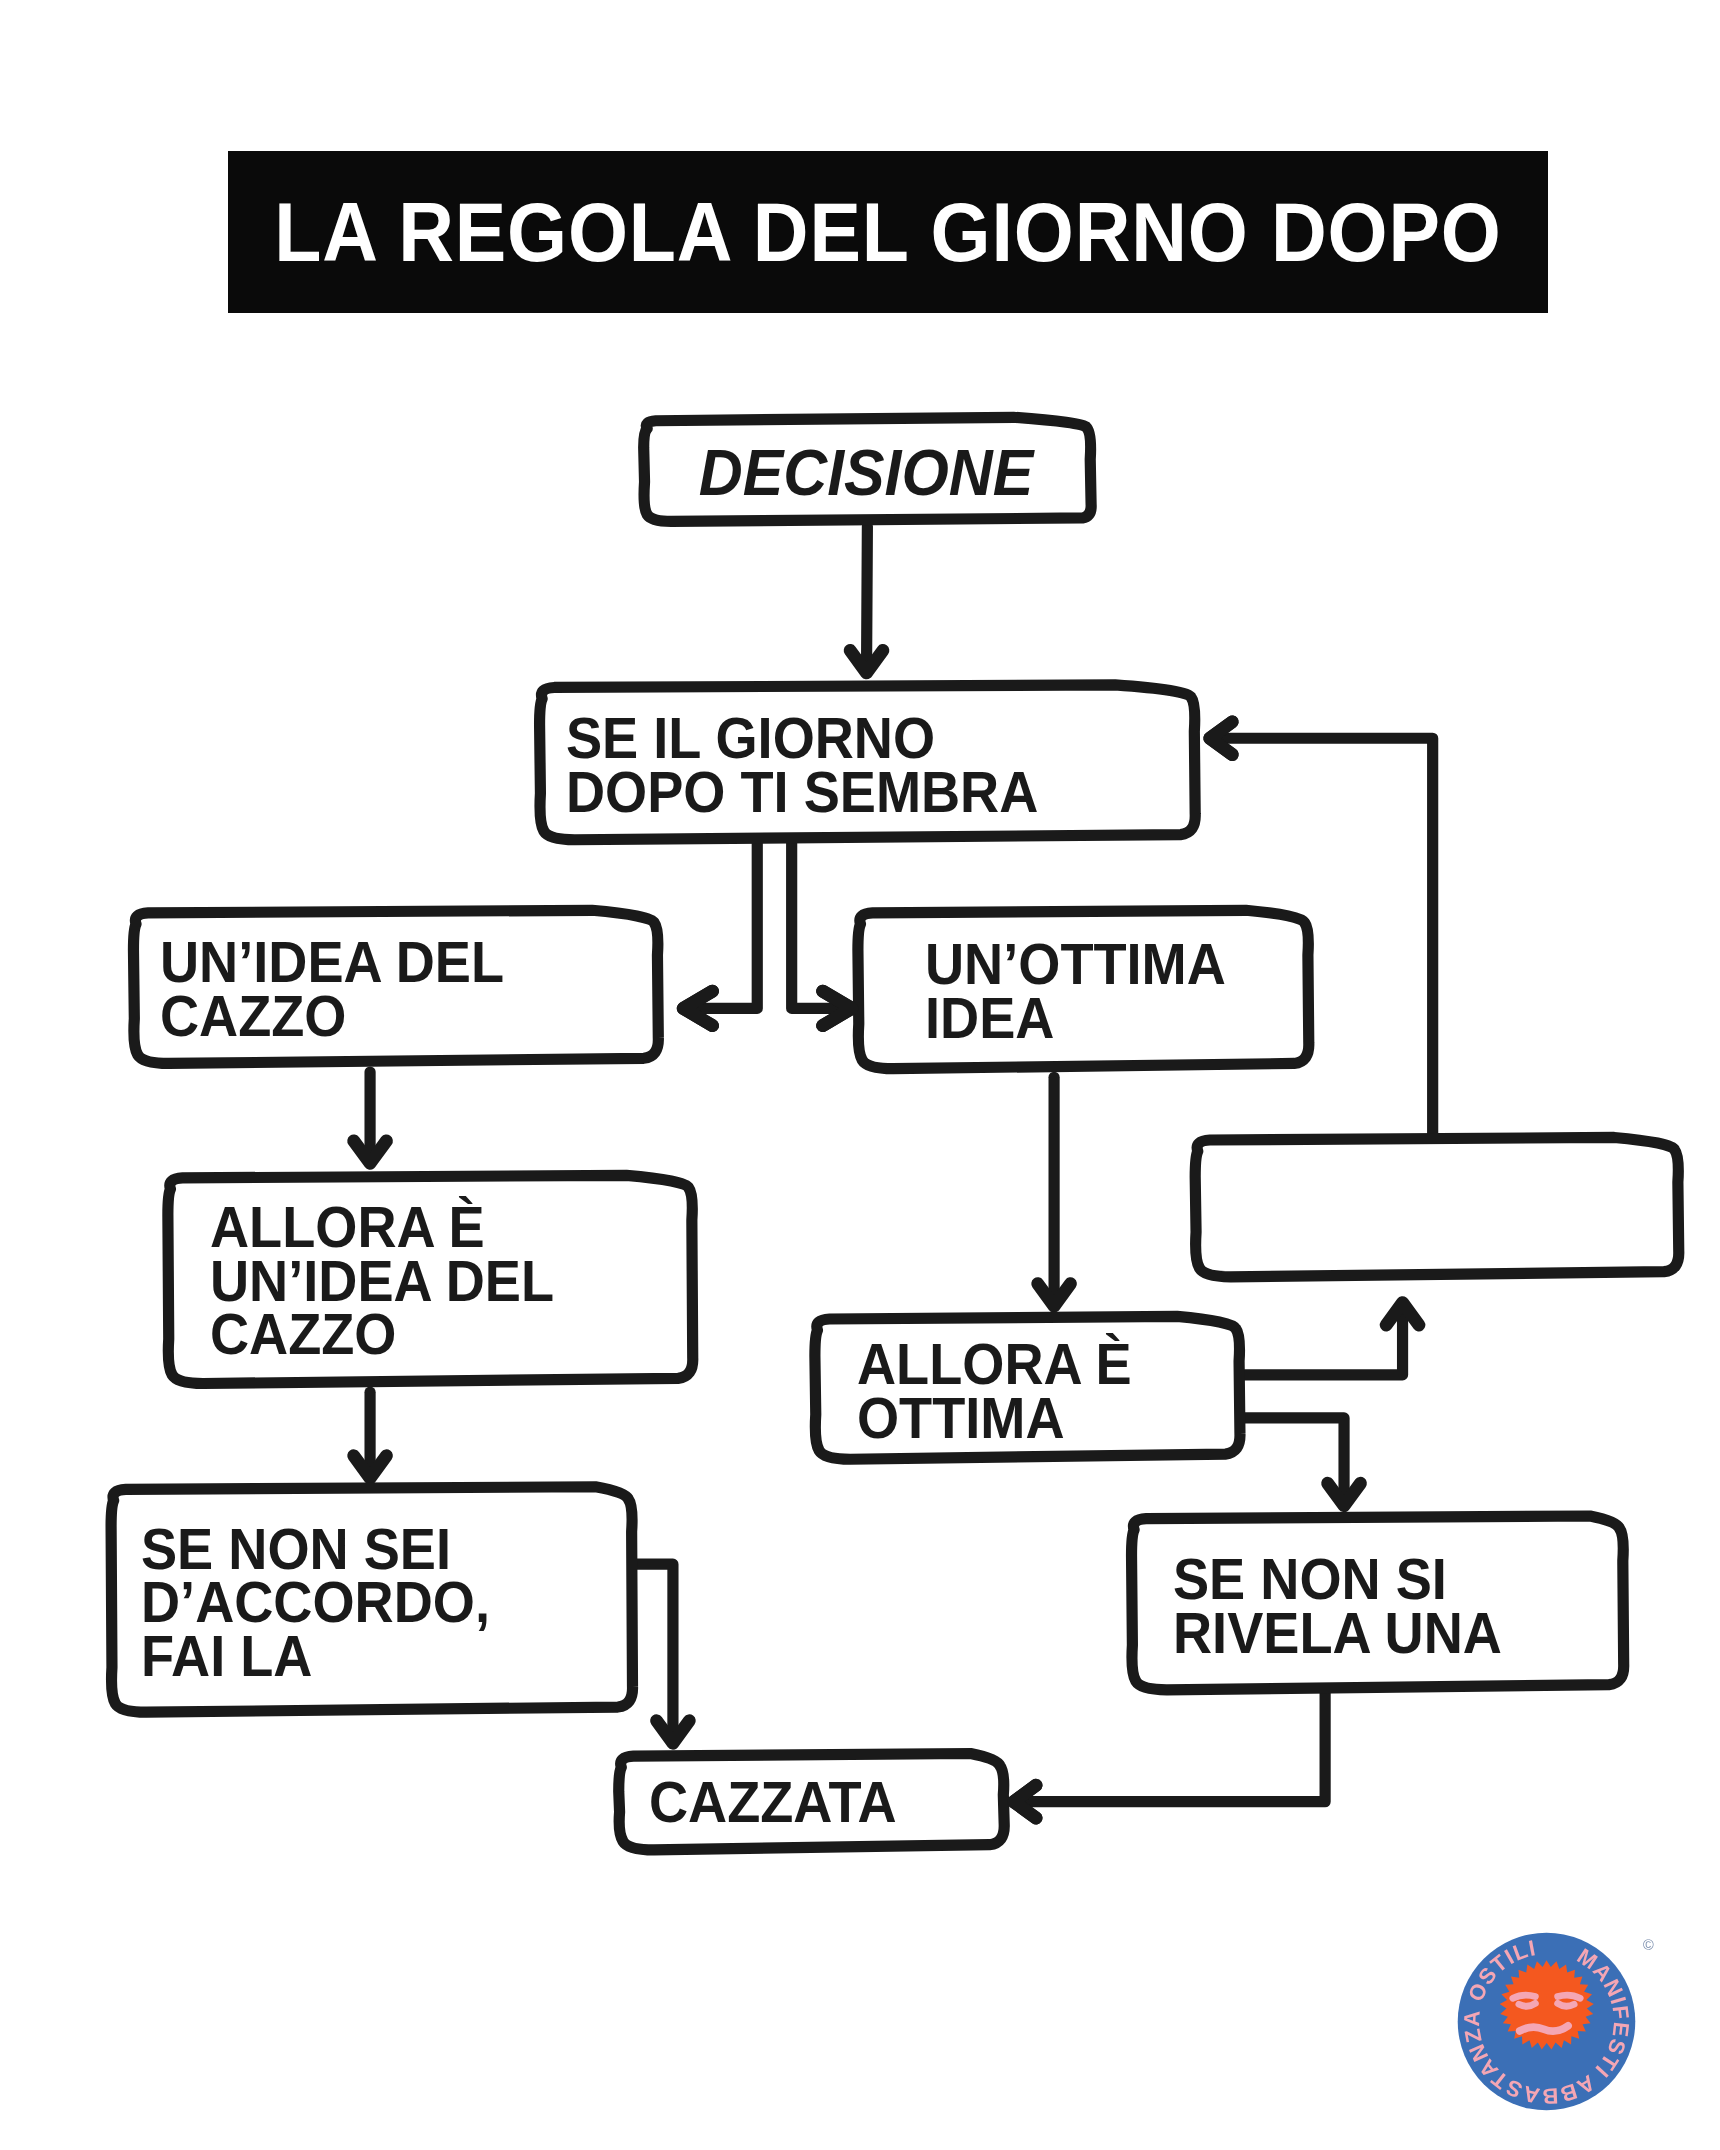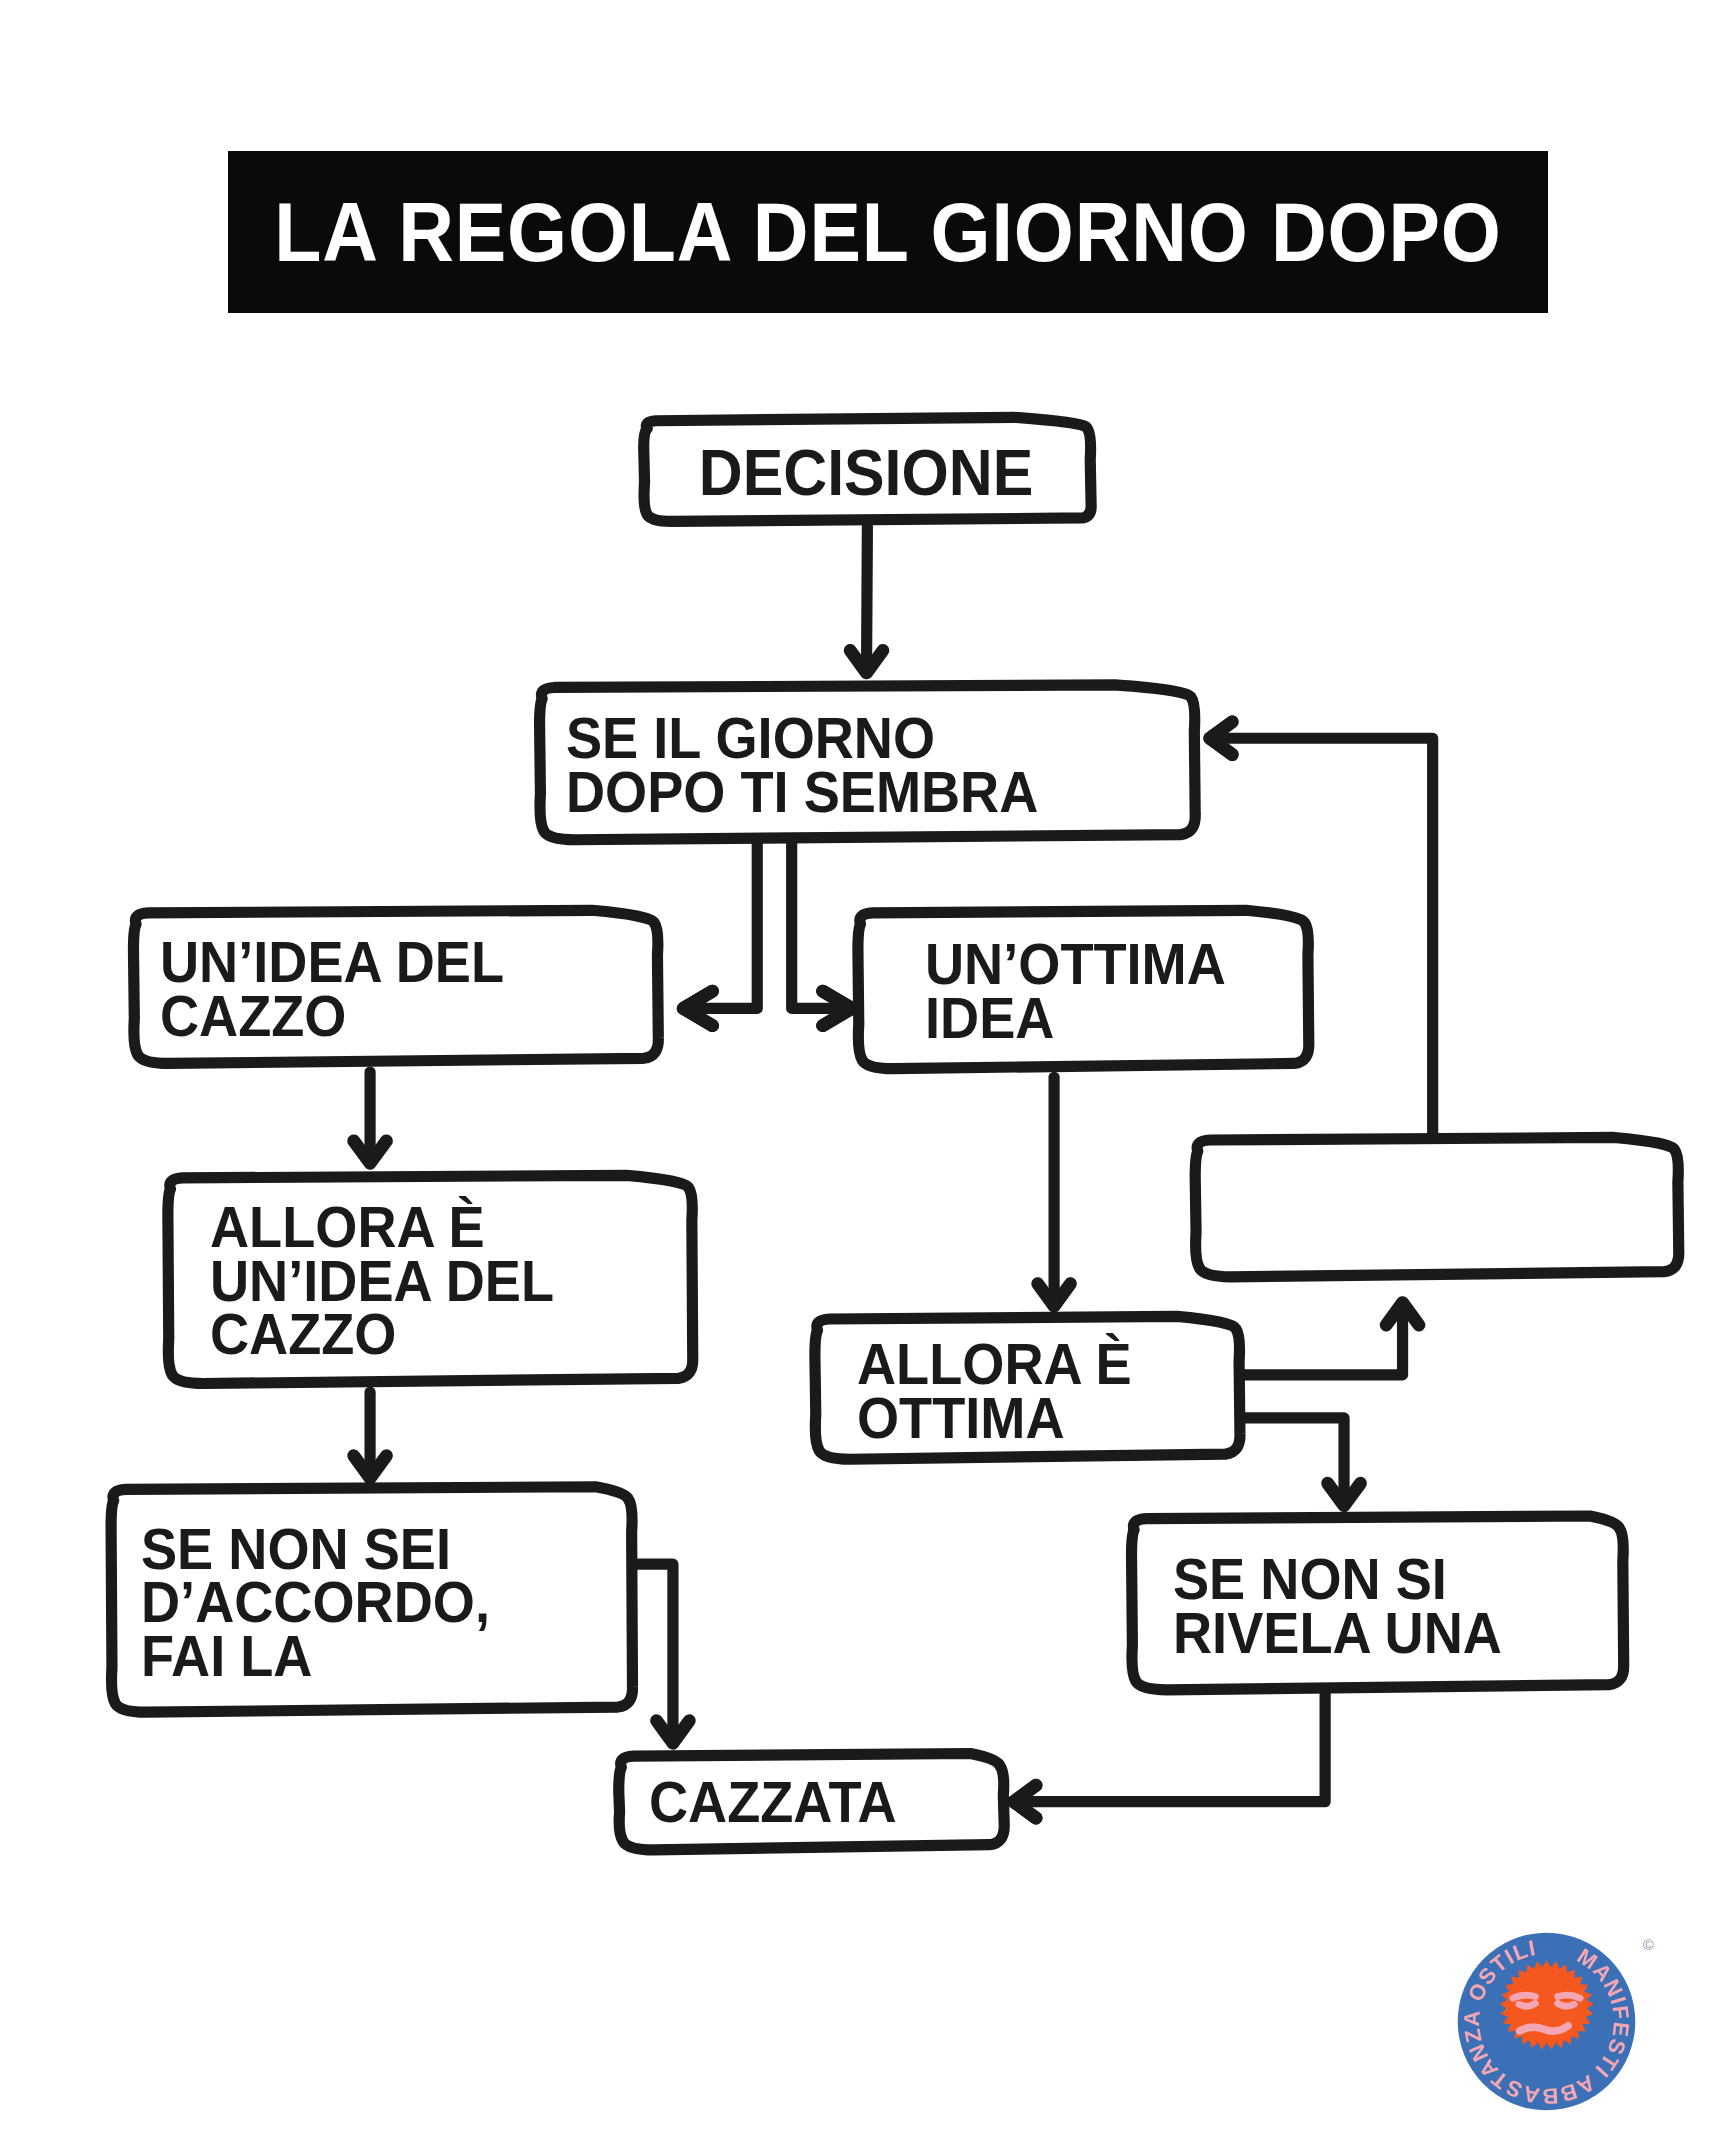--- a/index.html
+++ b/index.html
@@ -51,21 +51,21 @@
     font-family: "Liberation Sans", sans-serif;
     font-weight: 700;
     color: #1a1a1a;
     line-height: 0.94;
     transform: scaleX(0.95);
     transform-origin: left center;
     white-space: pre-line;
   }
 
   
-  #node-decisione       { left: 638px;  top: 422px;  width: 456px; height: 103px; justify-content: center; }
+  #node-decisione       { left: 638px;  top: 422px;  width: 456px; height: 103px; justify-content: center; font-style: italic; }
   #node-decisione .node-text { font-size: 64px; transform-origin: center center; }
 
   #node-sembra          { left: 533px;  top: 688px;  width: 662px; height: 155px; padding-left: 33px; }
   #node-sembra .node-text { font-size: 57px; }
 
   #node-idea-cazzo      { left: 127px;  top: 910px; width: 533px; height: 159px; padding-left: 33px; }
   #node-idea-cazzo .node-text { font-size: 57px; }
 
   #node-ottima-idea     { left: 880px;  top: 910px; width: 460px; height: 163px; padding-left: 45px; }
   #node-ottima-idea .node-text { font-size: 57px; }

